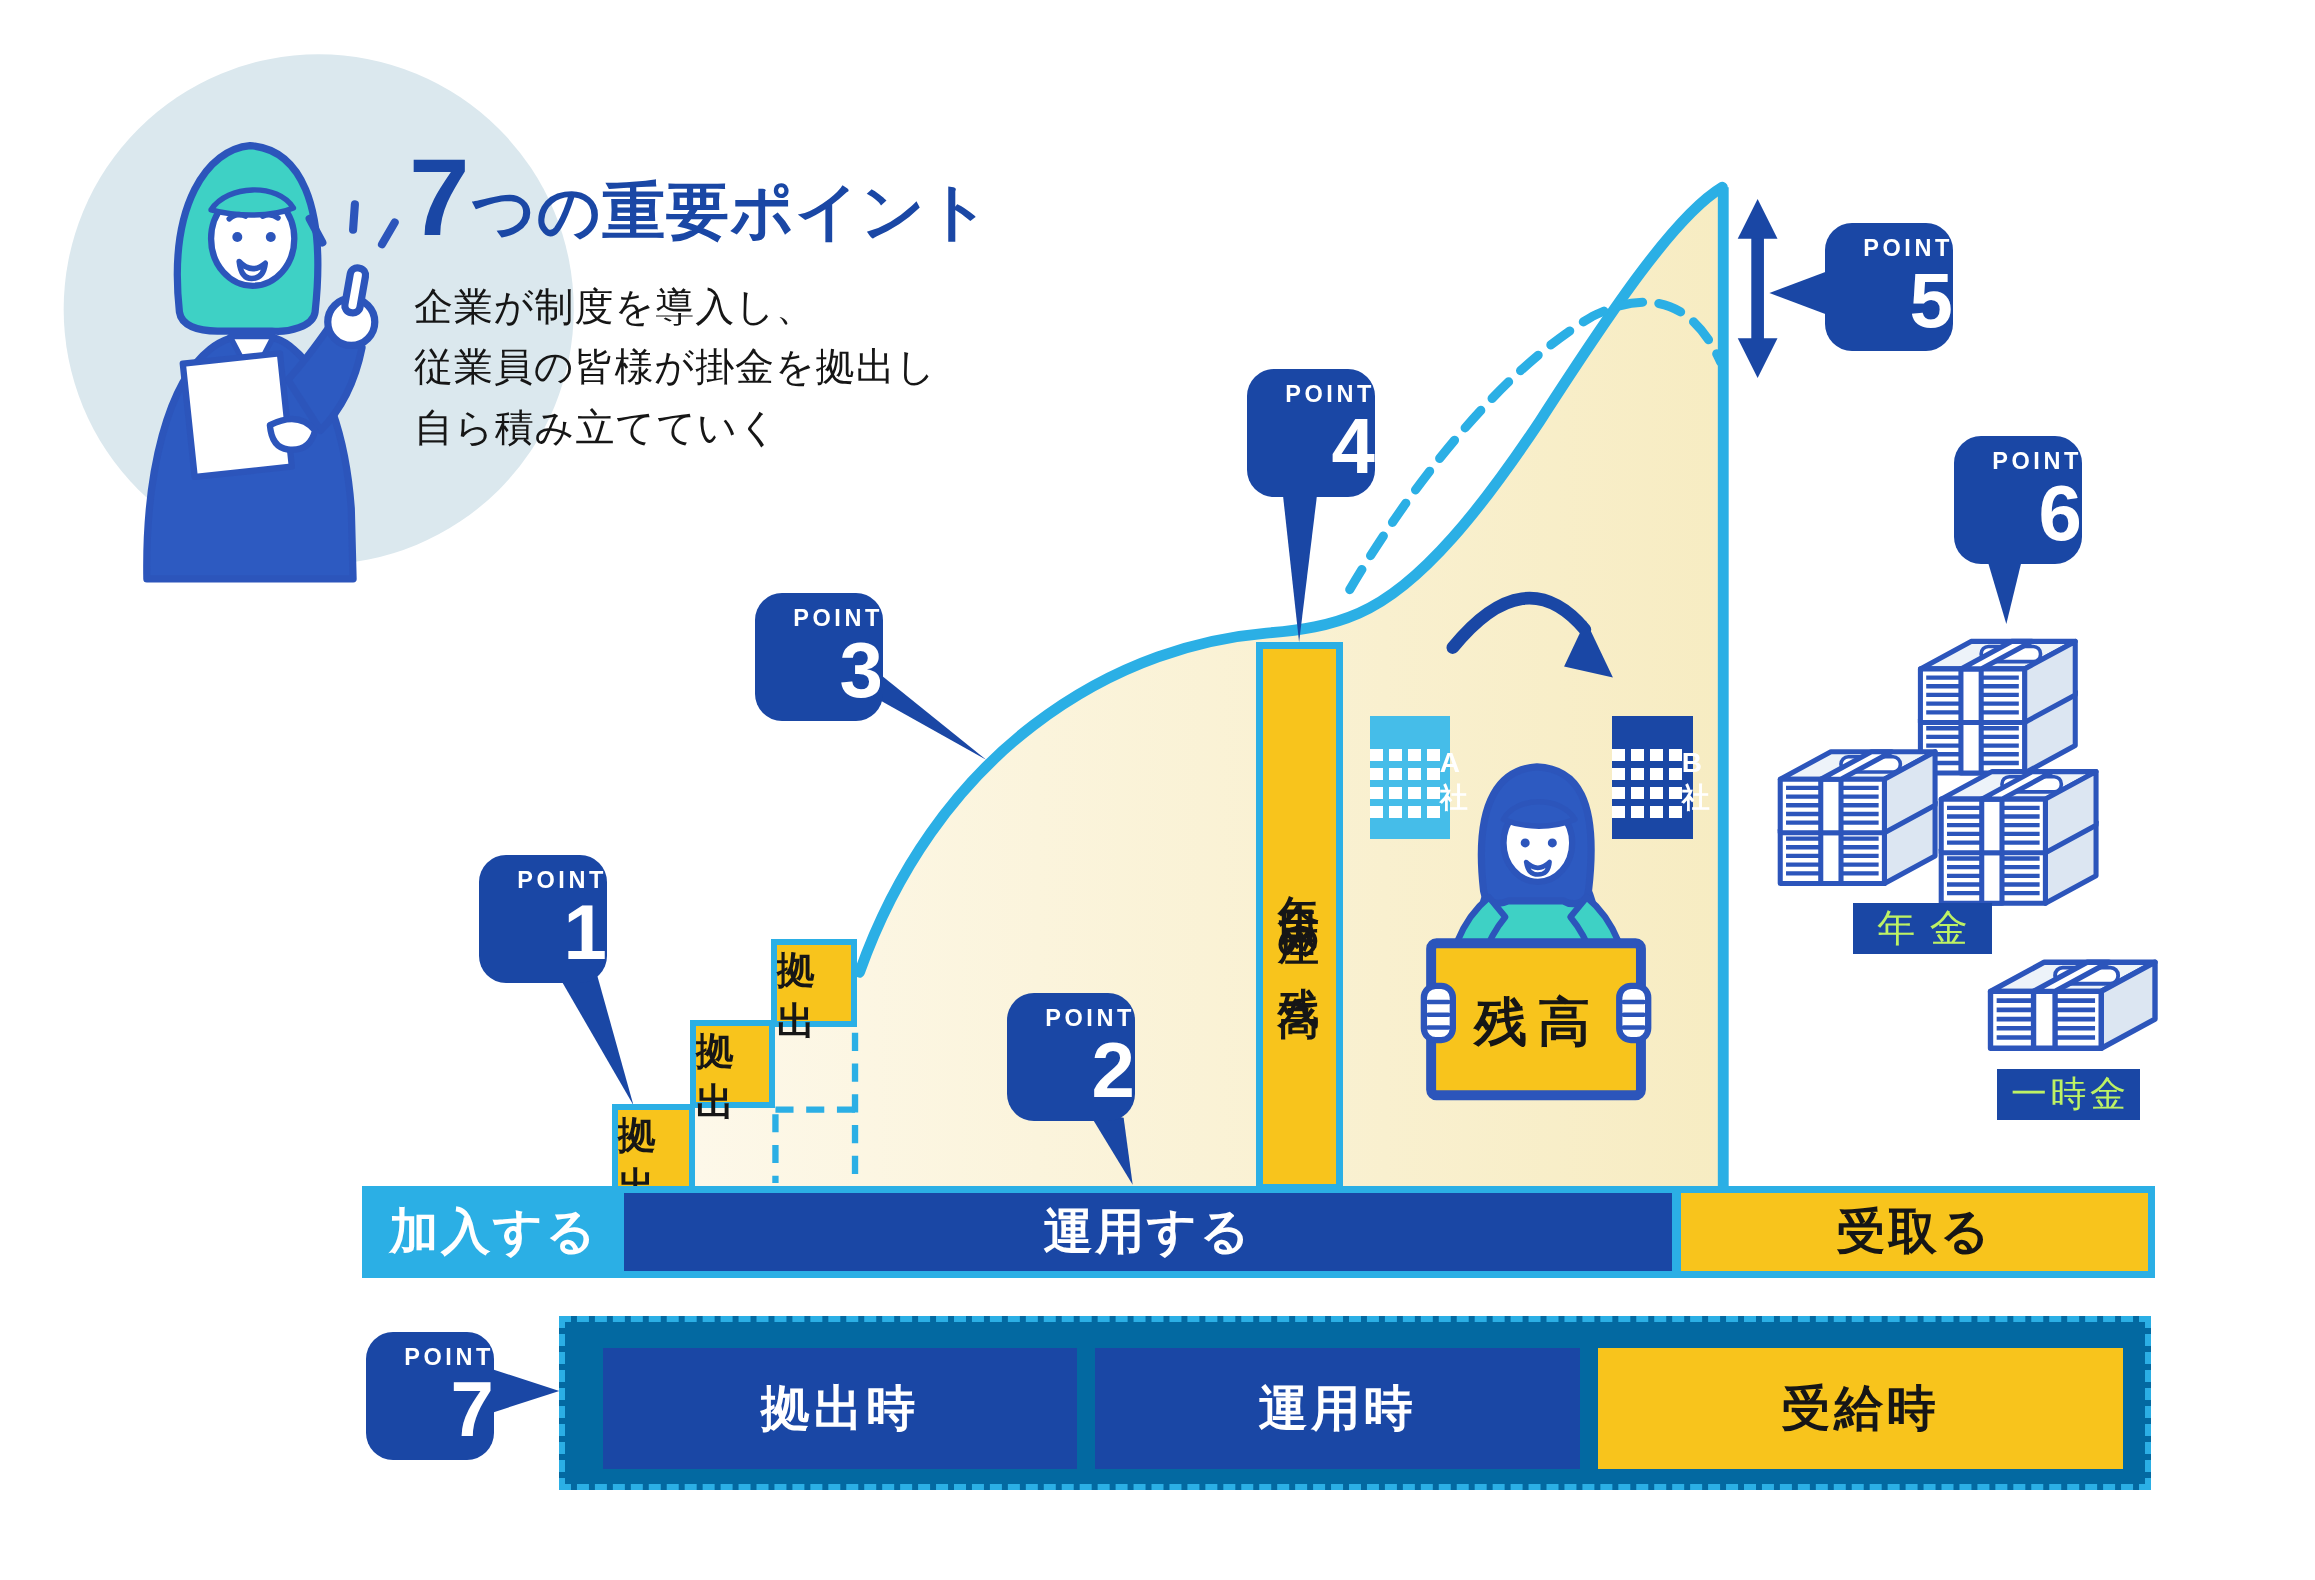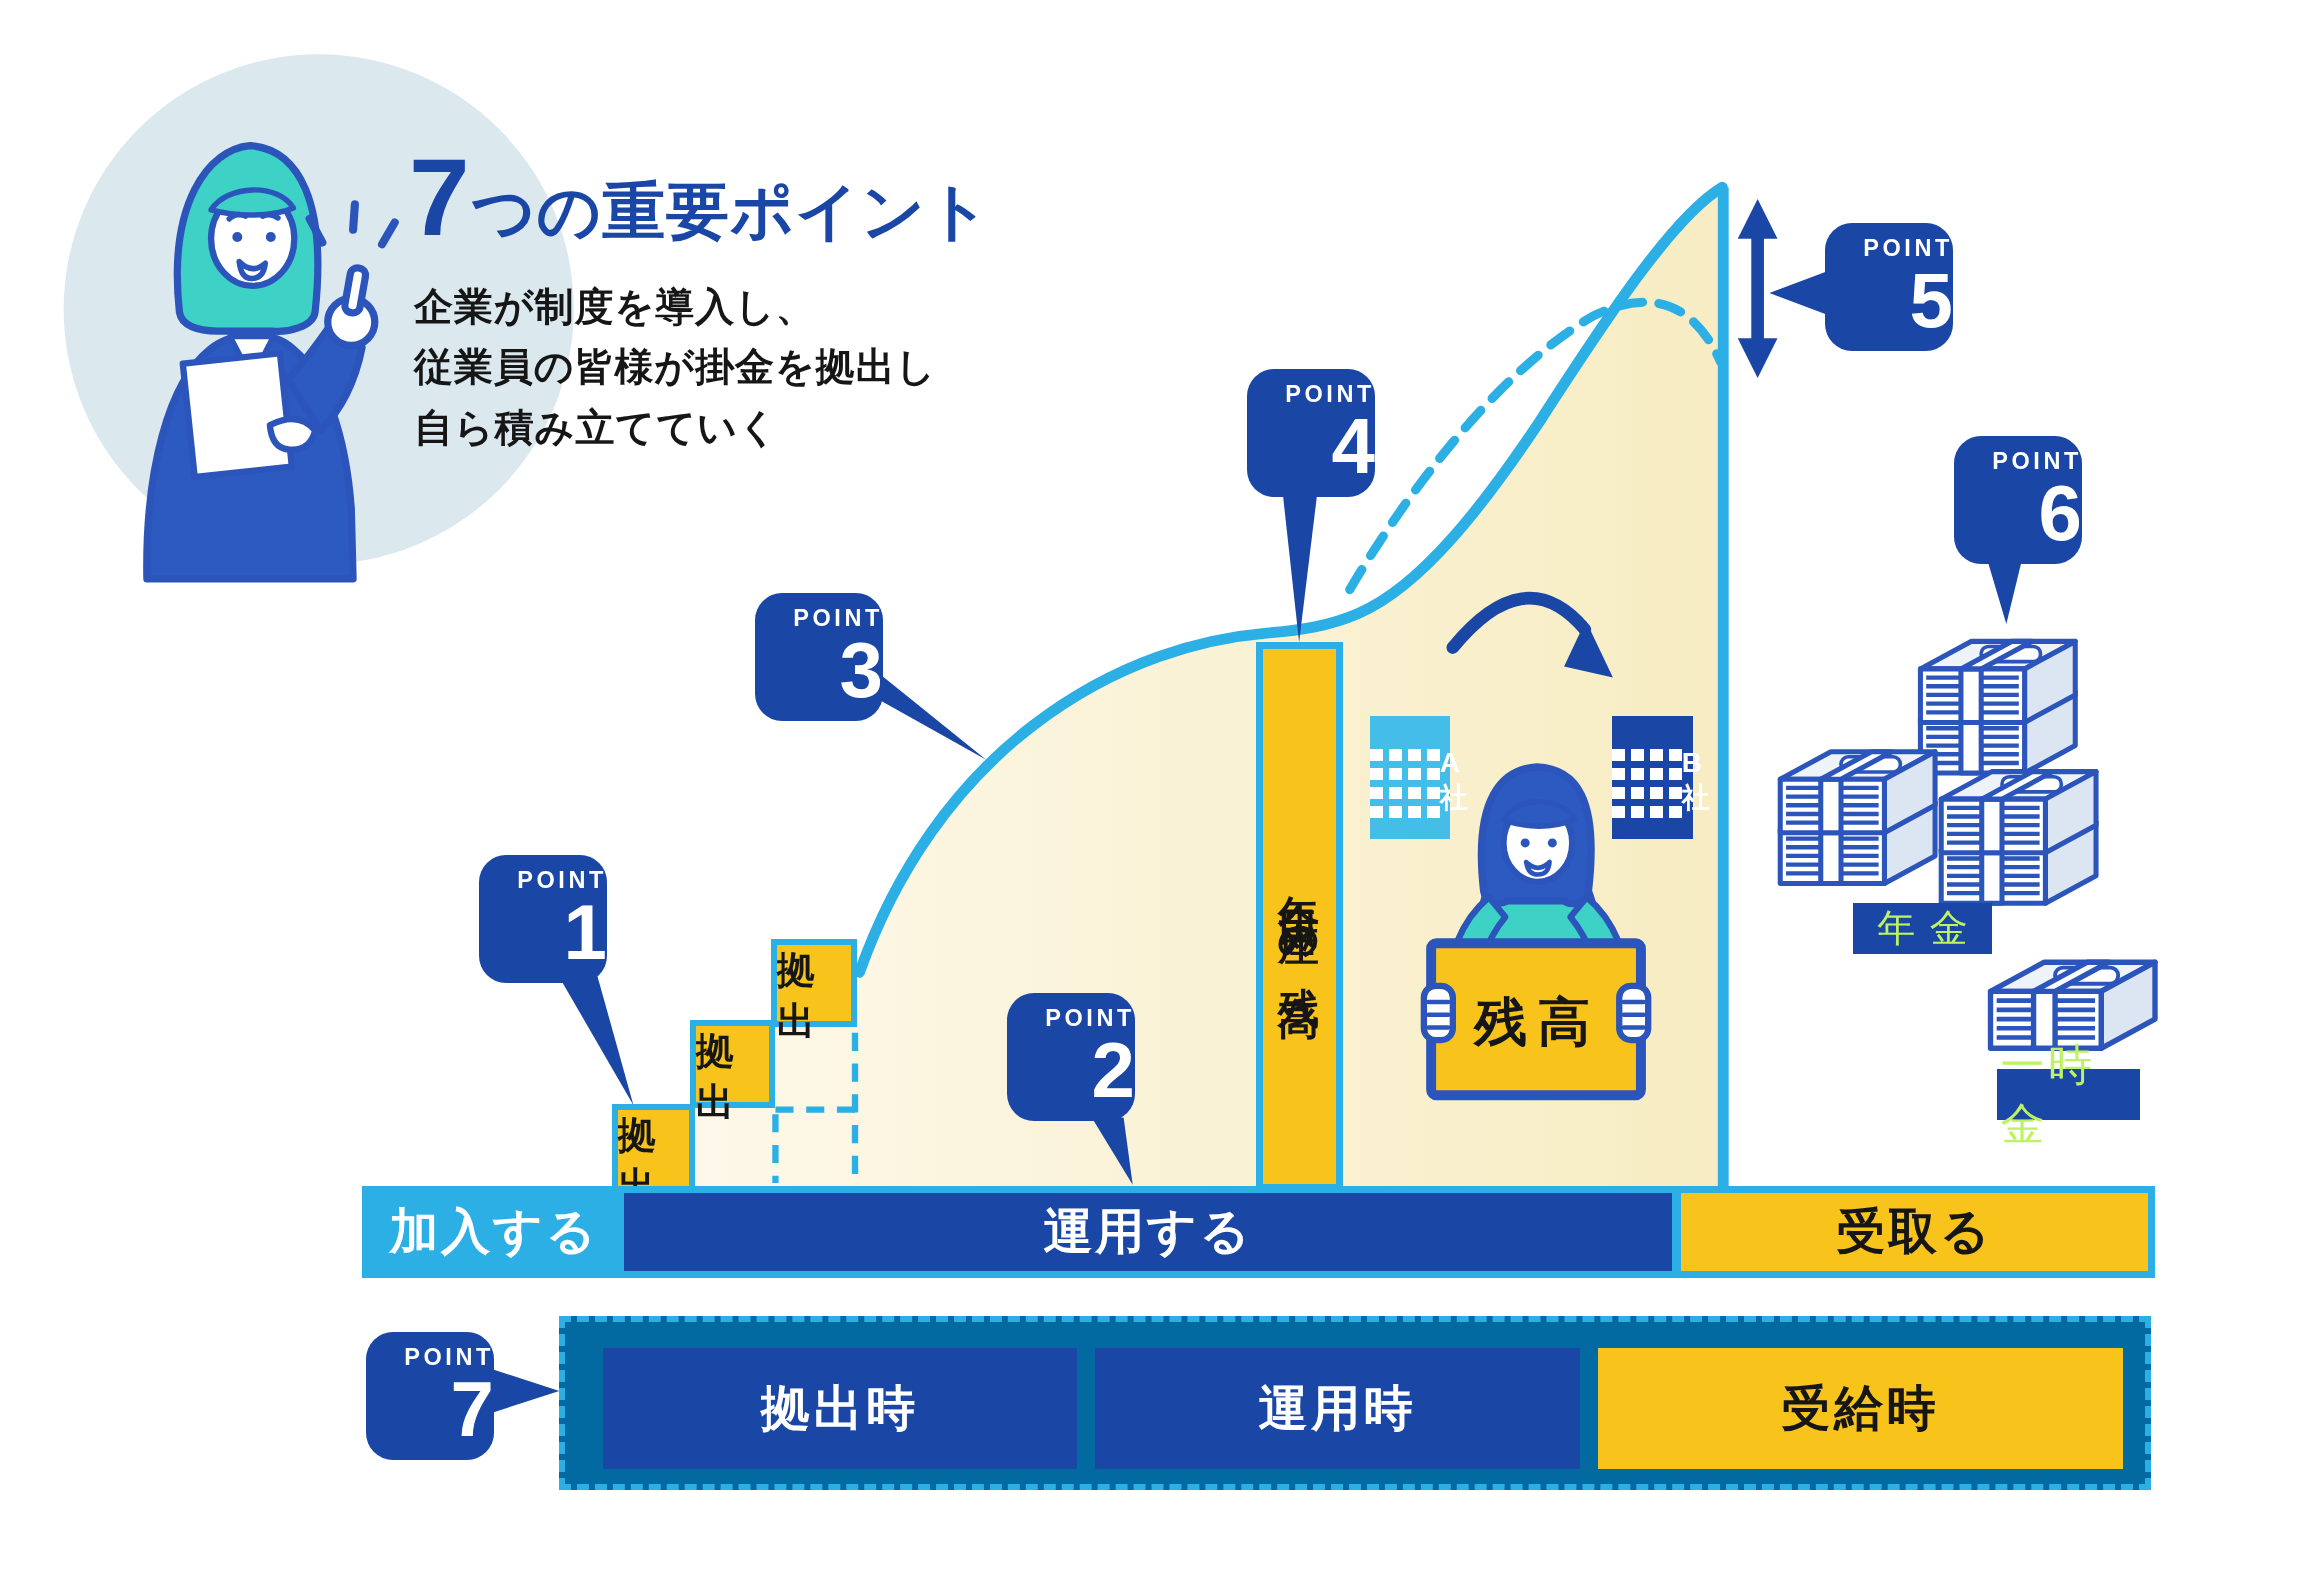--- a/index.html
+++ b/index.html
@@ -17,21 +17,21 @@
   html,body{width:2316px;height:1580px;background:#fff;overflow:hidden;
     font-family:"Liberation Sans","DejaVu Sans",sans-serif;}
   #stage{position:relative;width:2316px;height:1580px;background:#fff}
   #scene{position:absolute;left:0;top:0;z-index:1}
 
   
   #title{position:absolute;left:409px;top:143px;z-index:6;display:flex;align-items:flex-end;
     color:var(--blue);font-weight:900;line-height:1}
   #title .big{font-size:109px;letter-spacing:1.8px}
   #title .rest{font-size:63px;padding-bottom:9px;letter-spacing:0.9px}
-  #desc{position:absolute;left:414px;top:277px;z-index:6;font-size:39px;font-weight:700;
+  #desc{position:absolute;left:414px;top:277px;z-index:6;font-size:39px;font-weight:400;
     color:var(--ink);line-height:1.55;letter-spacing:0.9px}
 
   
   .point-badge{position:absolute;width:128px;height:128px;background:var(--blue);
     border-radius:27px;color:#fff;display:flex;flex-direction:column;align-items:flex-end;
     justify-content:center;font-weight:900;z-index:6}
   .point-badge .pt{font-size:23.5px;letter-spacing:3.6px;line-height:1}
   .point-badge .num{font-size:78px;line-height:.95;margin-top:1.8px}
 
   
@@ -49,21 +49,21 @@
   .building .windows{display:grid;grid-template-columns:repeat(4,12.7px);grid-auto-rows:12.7px;
     gap:6.3px;margin-top:11.8px}
   .building .windows i{background:#fff;display:block}
   .building .bname{font-size:28px;margin-top:8.1px;letter-spacing:2.7px}
   #building-a{left:1370px;top:716px;width:80px;height:123px;background:var(--cyan-light)}
   #building-b{left:1612px;top:716px;width:81px;height:123px;background:var(--blue)}
 
   .money-label{position:absolute;background:var(--blue);color:#bef264;display:flex;
     align-items:center;justify-content:center;font-weight:400;z-index:4}
   #label-pension{left:1853px;top:903px;width:139px;height:51px;font-size:38px;letter-spacing:14.5px;padding-left:14.5px}
-  #label-lump{left:1997px;top:1069px;width:143px;height:51px;font-size:44px;letter-spacing:3.6px;padding-left:3.6px}
+  #label-lump{left:1997px;top:1069px;width:143px;height:51px;font-size:36px;letter-spacing:3.6px;padding-left:3.6px}
 
   
   #phase-strip{position:absolute;left:362px;top:1186px;width:1793px;height:92px;
     background:var(--cyan);z-index:4}
   .phase-sec{position:absolute;display:flex;align-items:center;justify-content:center;
     font-weight:900;font-size:49px;letter-spacing:2.7px}
   #phase-join{left:0;top:0;width:264px;height:92px;color:#fff}
   #phase-invest{left:262px;top:7.2px;width:1048px;height:78px;background:var(--blue);color:#fff}
   #phase-receive{left:1319px;top:7.2px;width:467px;height:78px;background:var(--yellow);color:var(--ink)}
 

